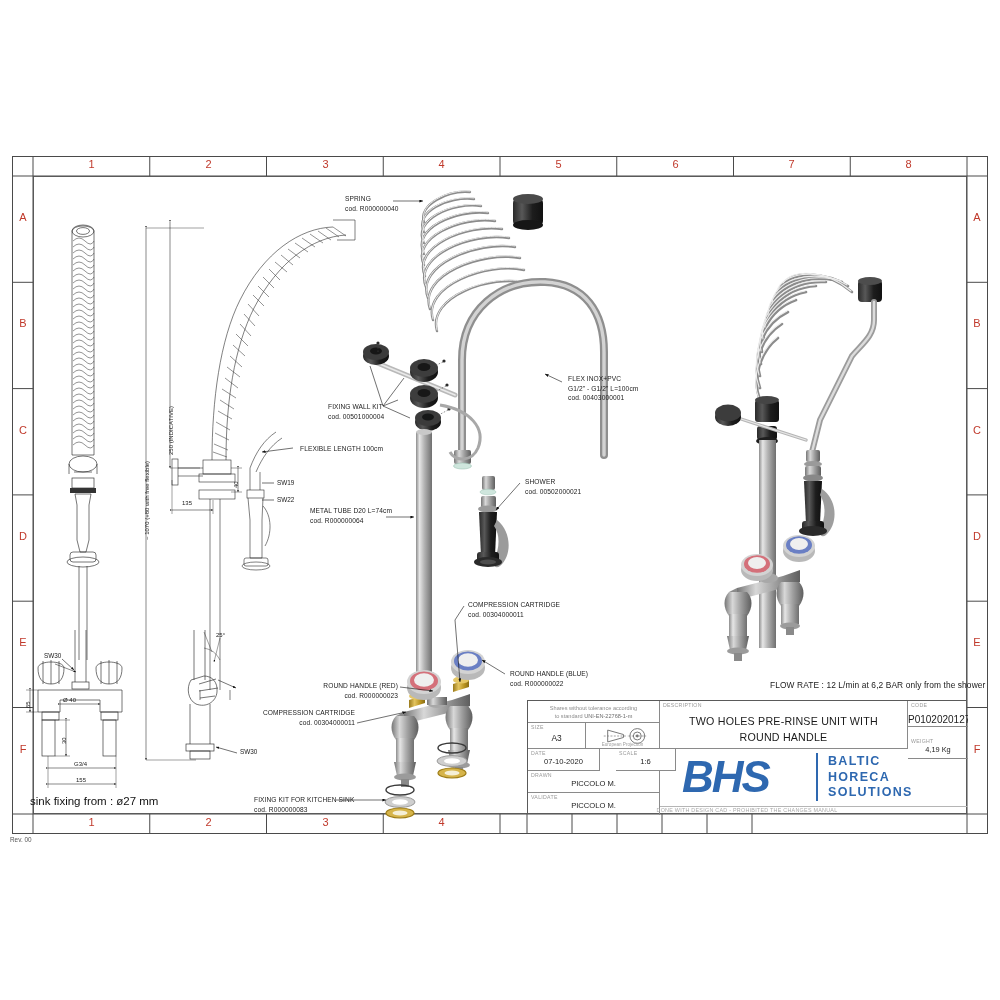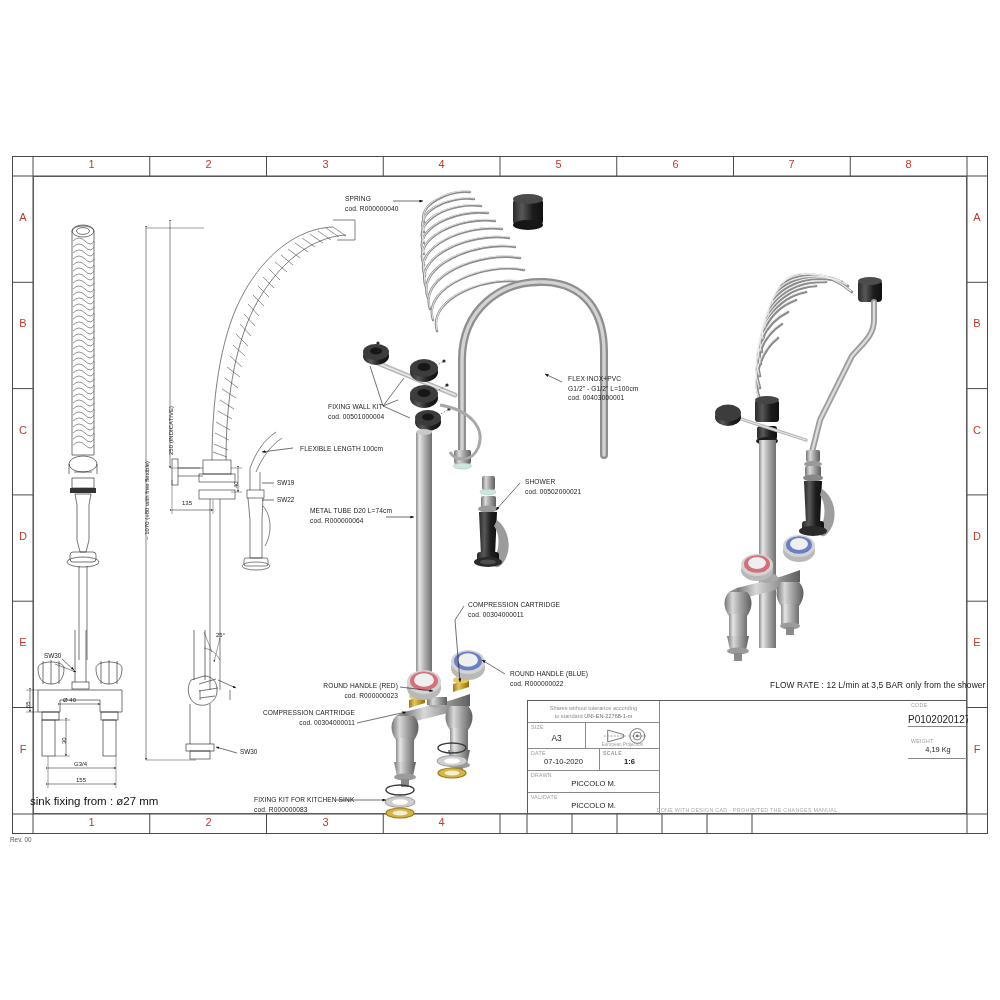--- a/index.html
+++ b/index.html
@@ -857,21 +857,21 @@
   <div class="dim" style="left:277px; top:496px; font-size:6.4px;">SW22</div>
   <div class="dim" style="left:44px; top:652px; font-size:6.4px;">SW30</div>
   <div class="dim" style="left:240px; top:748px; font-size:6.4px;">SW30</div>
   <div class="dim v" style="left:25px; top:708px;">65</div>
   <div class="dim" style="left:63px; top:697px;">Ø 40</div>
   <div class="dim v" style="left:61px; top:744px;">30</div>
   <div class="dim" style="left:74px; top:761px;">G3/4</div>
   <div class="dim" style="left:76px; top:777px;">155</div>
   <div class="dim" style="left:216px; top:632px;">25°</div>
 
-  <div class="flowrate" style="left:770px; top:680px;">FLOW RATE : 12 L/min at 3,5 BAR only from the shower</div>
+  <div class="flowrate" style="left:770px; top:680px;">FLOW RATE : 12 L/min at 6,2 BAR only from the shower</div>
   <div class="sinknote" style="left:30px; top:795px;">sink fixing from : ø27 mm</div>
 
   <div class="tb">
 
     <div class="tb-cell" style="left:0; top:0; width:132px; height:22px;">
       <div class="tol-text">
         <span>Shares without tolerance according</span><br>
         <span>to standard</span>
         <b>UNI-EN-22768-1-m</b>
       </div>
@@ -892,42 +892,60 @@
         <line x1="43" y1="11" x2="61" y2="11" stroke="#777" stroke-width="0.7" stroke-dasharray="2 1.4"></line>
       </svg>
       <div class="proj-cap">European Projection</div>
     </div>
 
     <div class="tb-cell" style="left:0; top:48px; width:72px; height:22px;">
       <div class="tb-key">DATE</div>
       <div class="tb-val" style="top:8px; font-size:7.6px;">07-10-2020</div>
     </div>
 
-    <div class="tb-cell" style="left:72px; top:48px; width:60px; height:22px;font-weight:bold;">
+    <div class="tb-cell" style="left:88px; top:48px; width:60px; height:22px;">
       <div class="tb-key">SCALE</div>
       <div class="tb-val" style="top:8px; font-size:7.6px;">1:6</div>
     </div>
 
     <div class="tb-cell" style="left:0; top:70px; width:132px; height:22px;">
       <div class="tb-key">DRAWN</div>
       <div class="tb-val" style="top:8px; font-size:7.6px;">PICCOLO M.</div>
     </div>
 
     <div class="tb-cell" style="left:0; top:92px; width:132px; height:22px; border-bottom:none;">
       <div class="tb-key">VALIDATE</div>
       <div class="tb-val" style="top:8px; font-size:7.6px;">PICCOLO M.</div>
     </div>
 
+    <div class="tb-cell" style="left:132px; top:0; width:248px; height:48px;">
+      <div class="tb-key">DESCRIPTION</div>
+      <div class="desc-txt">
+        <span>TWO HOLES PRE-RINSE UNIT WITH ROUND HANDLE</span><br>
+        <span>AND PREMIUM SHOWER HAND. 155mm FIXED WHEELBASE</span>
+      </div>
+    </div>
 
     <div class="tb-cell" style="left:380px; top:0; width:60px; height:26px; border-right:none;">
       <div class="tb-key">CODE</div>
       <div class="tb-val" style="top:13px; font-size:10px;">P0102020127</div>
     </div>
     <div class="tb-cell" style="left:380px; top:36px; width:60px; height:22px; border-right:none;">
       <div class="tb-key">WEIGHT</div>
       <div class="tb-val" style="top:8px; font-size:7.4px;">4,19 Kg</div>
     </div>
 
+    <div class="tb-cell" style="left:132px; top:48px; width:308px; height:58px; border-right:none; border-bottom:1px solid #b5b5b5;">
+      <div class="bhs-wrap" style="left:10px; top:-2px;">
+        <div class="bhs-mark">BHS</div>
+        <div class="bhs-bar"></div>
+        <div class="bhs-sub">
+          <div>BALTIC</div>
+          <div>HORECA</div>
+          <div>SOLUTIONS</div>
+        </div>
+      </div>
+    </div>
 
     <div class="footer-note">DONE WITH DESIGN CAD - PROHIBITED THE CHANGES MANUAL</div>
   </div>
 
 </div>
 
 </body></html>

